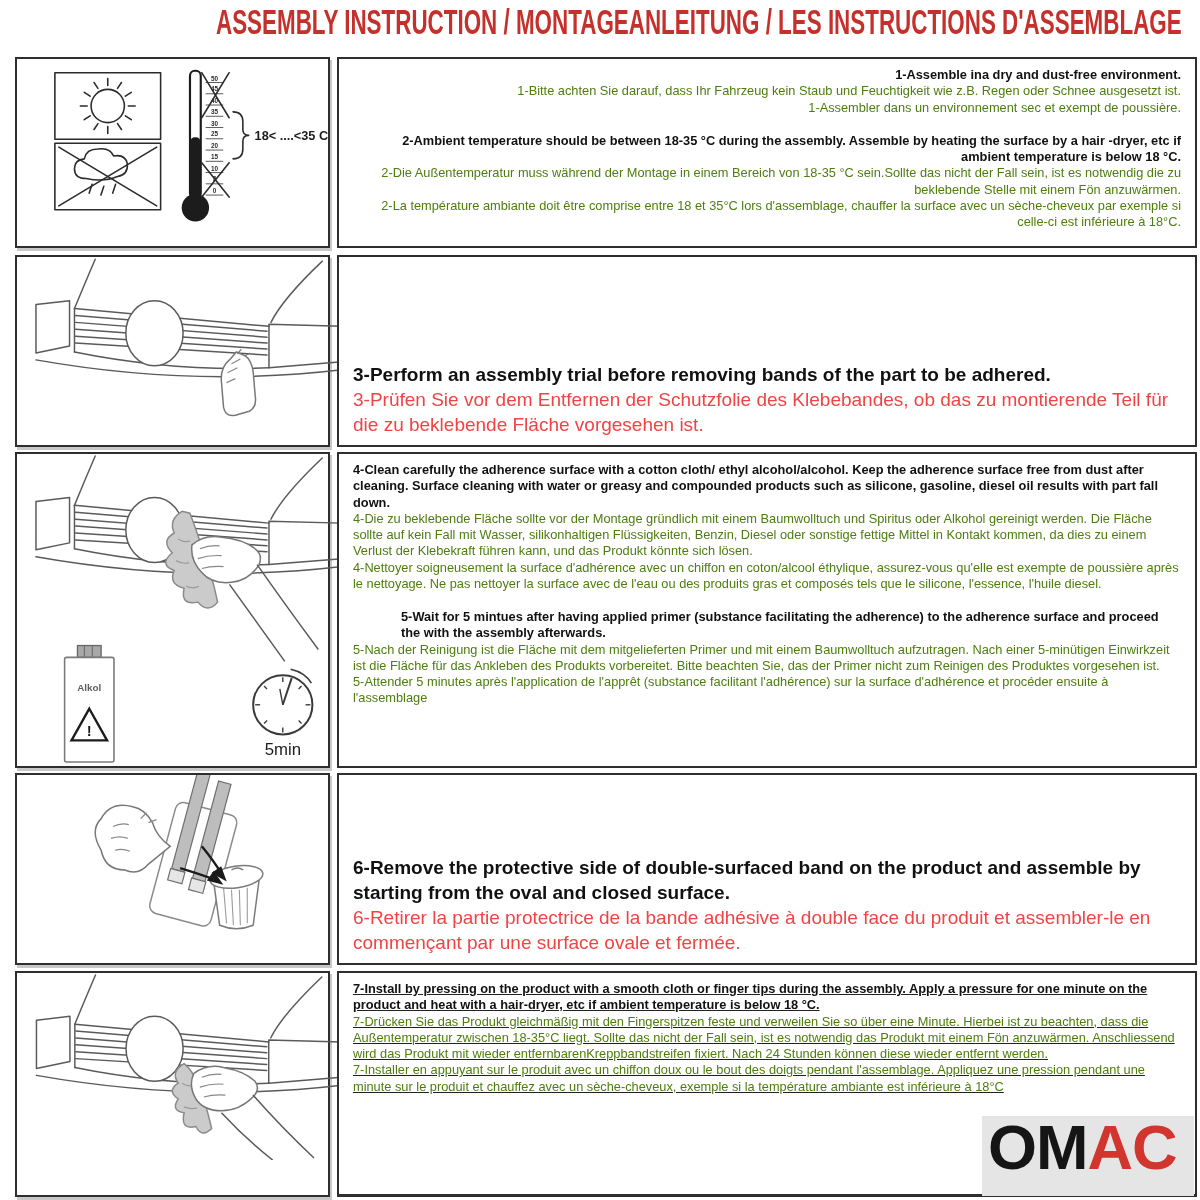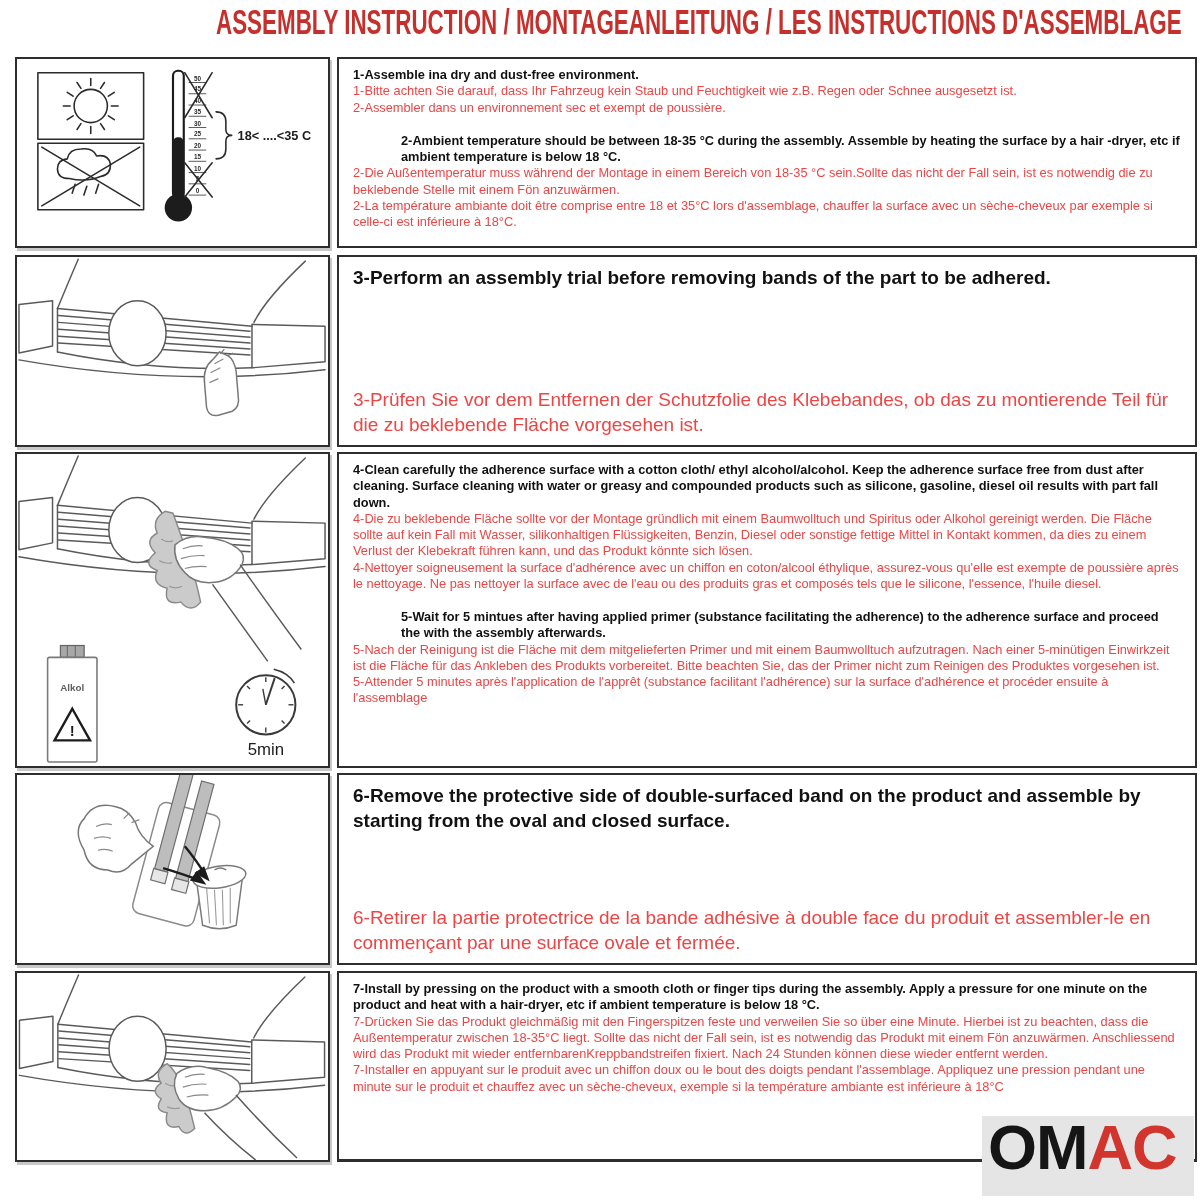--- a/index.html
+++ b/index.html
@@ -5,35 +5,35 @@
   * { margin:0; padding:0; box-sizing:border-box; }
   html,body { background:#ffffff; }
   body { font-family:"Liberation Sans", sans-serif; color:#222; }
   .page { position:relative; width:1200px; height:1200px; background:#fff; overflow:hidden; }
 
   .title { position:absolute; top:2px; left:0; width:1200px; text-align:center;
            font-size:35px; font-weight:bold; color:#c5302c; white-space:nowrap;
            transform:scaleX(0.64); transform-origin:50% 50%; letter-spacing:0px; }
 
   .illus-box { position:absolute; left:15px; width:315px; background:#fff;
-               border:2px solid #2e2e2e; box-shadow:2px 3px 0 #c8c8c8; }
+               border:2px solid #2e2e2e; box-shadow:2px 3px 0 #c8c8c8;padding-left:17px; }
   .text-box  { position:absolute; left:337px; width:860px; background:#fff;
                border:2px solid #2e2e2e; padding:8px 14px; }
-  .r1 { top:57px;  height:191px; }
+  .r1 { top:57px;  height:191px;text-align:right; }
   .r2 { top:255px; height:192px; }
   .r3 { top:452px; height:316px; }
   .r4 { top:773px; height:192px; }
-  .r5 { top:971px; height:191px; }
+  .r5 { top:971px; height:226px;text-decoration:underline; }
   .text-box.r5 { border-bottom-width:3px; width:860px; }
 
-  .text-sm p { font-size:12.8px; line-height:1.27; color:#ef4444; }
+  .text-sm p { font-size:12.8px; line-height:1.27; color:#4d7c0f; }
   .text-lg p { font-size:19px;  line-height:1.32; color:#ef4444; }
   .text-box p.b { font-weight:bold; color:#111; }
   .text-box p.gap { margin-top:17px;margin-left:48px; }
-  .vcenter { display:flex; flex-direction:column; justify-content:space-between; }
+  .vcenter { display:flex; flex-direction:column; justify-content:flex-end; }
 
   svg { display:block; }
   .lineart { stroke:#5a5a5a; stroke-width:1.5; fill:none; stroke-linecap:round; stroke-linejoin:round; }
   .picto   { stroke:#2b2b2b; stroke-width:1.6; fill:none; stroke-linecap:round; stroke-linejoin:round; }
 
   .logo { position:absolute; left:982px; top:1116px; width:212px; height:80px;
           background:#e5e5e5; font-weight:bold; font-size:63px; line-height:1;
           letter-spacing:-1px; white-space:nowrap; padding-left:6px; }
   .logo .p1 { color:#151515; }
   .logo .p2 { color:#d2342e; }
@@ -113,21 +113,21 @@
             <line x1="198" y1="106" x2="170" y2="141"></line>
         </g>
         <path class="picto" stroke-width="1.6" d="M202,54 Q212,54 212,64 L212,72 Q212,78 218,78 Q212,78 212,84 L212,92 Q212,102 202,102"></path>
         <text x="224" y="83" font-size="13" font-weight="bold" fill="#1c1c1c">18&lt; ....&lt;35 C</text>
       </g>
     </svg>
   </div>
   <div class="text-box text-sm r1">
     <p class="b">1-Assemble ina dry and dust-free environment.</p>
     <p>1-Bitte achten Sie darauf, dass Ihr Fahrzeug kein Staub und Feuchtigkeit wie z.B. Regen oder Schnee ausgesetzt ist.</p>
-    <p>2-Assembler dans un environnement sec et exempt de poussière.</p>
+    <p>1-Assembler dans un environnement sec et exempt de poussière.</p>
     <p class="b gap">2-Ambient temperature should be between 18-35 °C during the assembly. Assemble by heating the surface by a hair -dryer, etc if ambient temperature is below 18 °C.</p>
     <p>2-Die Außentemperatur muss während der Montage in einem Bereich von 18-35 °C sein.Sollte das nicht der Fall sein, ist es notwendig die zu beklebende Stelle mit einem Fön anzuwärmen.</p>
     <p>2-La température ambiante doit être comprise entre 18 et 35°C lors d'assemblage, chauffer la surface avec un sèche-cheveux par exemple si celle-ci est inférieure à 18°C.</p>
   </div>
 
   <div class="illus-box r2">
     <svg viewBox="0 0 315 190" width="311" height="188">
       <g class="lineart">
         <path d="M2,48 L36,44 L36,90 L2,97 Z"></path>
         <path d="M238,68 L312,70 L312,106 L238,112 Z"></path>

